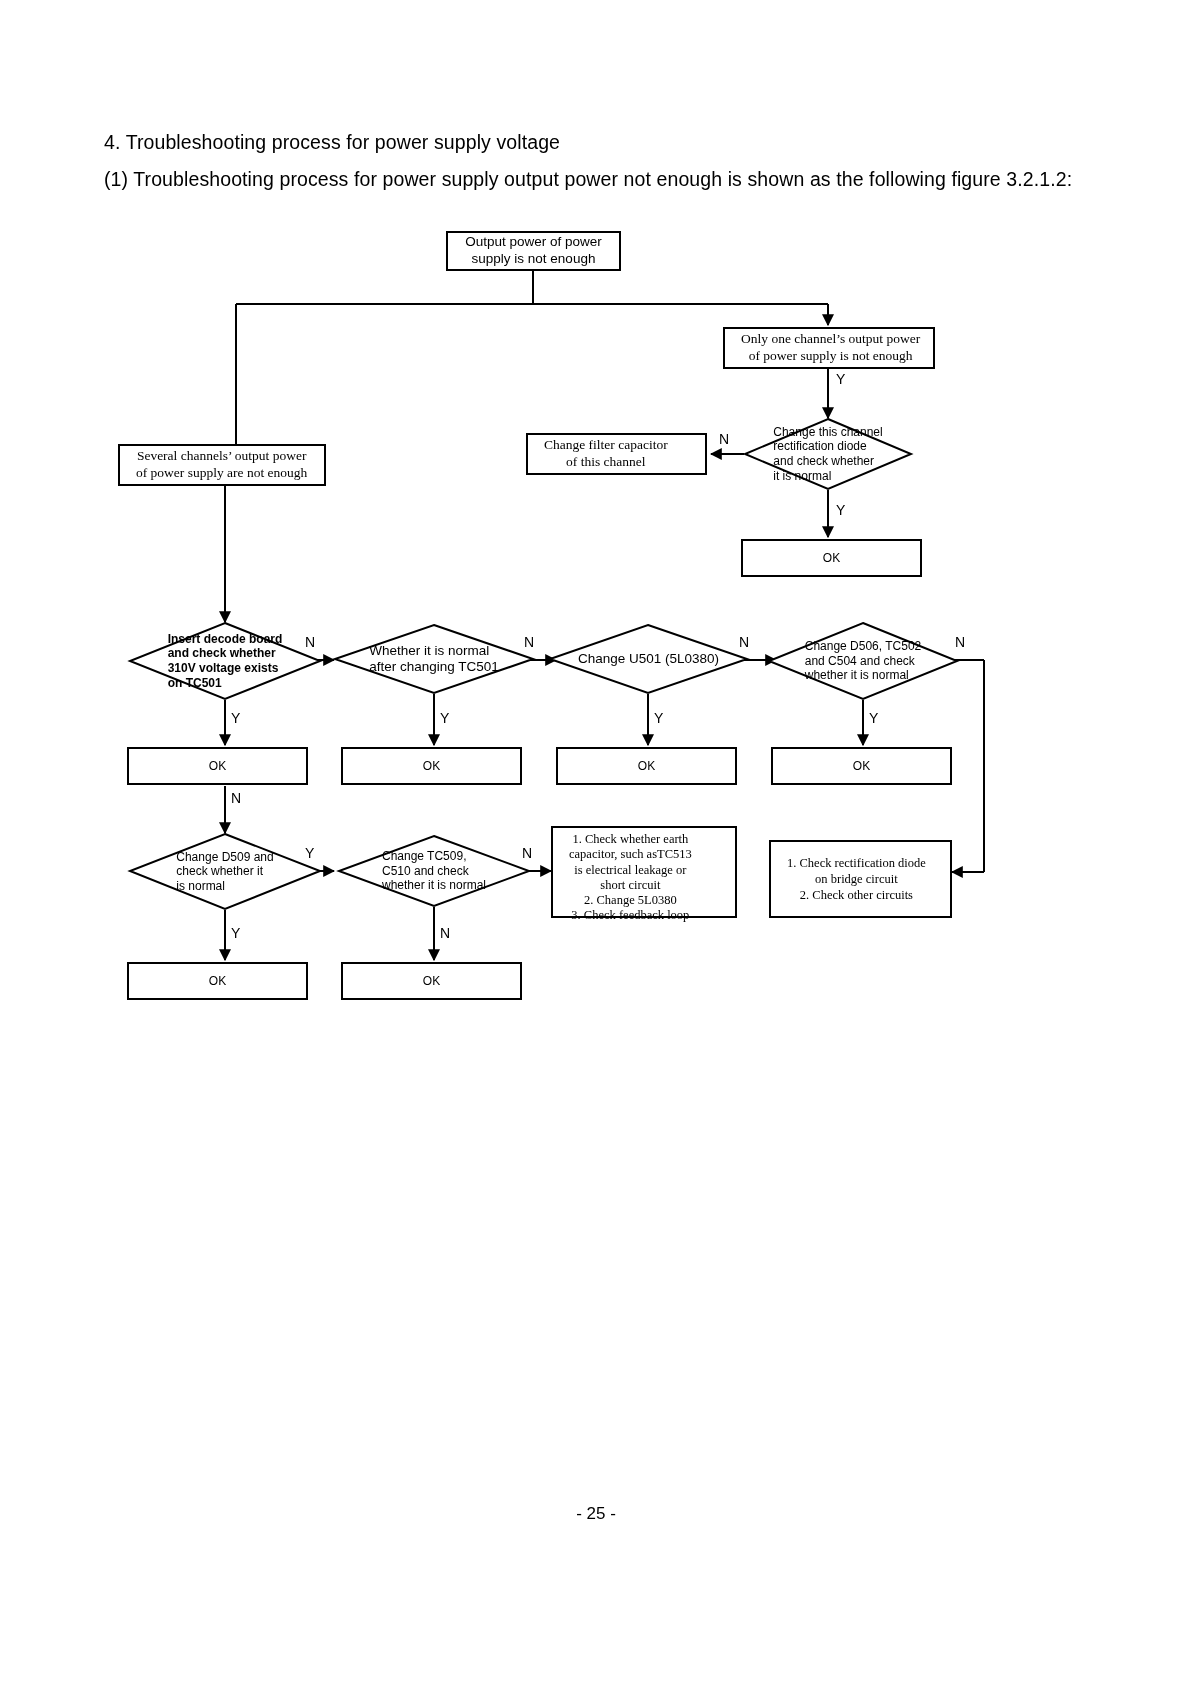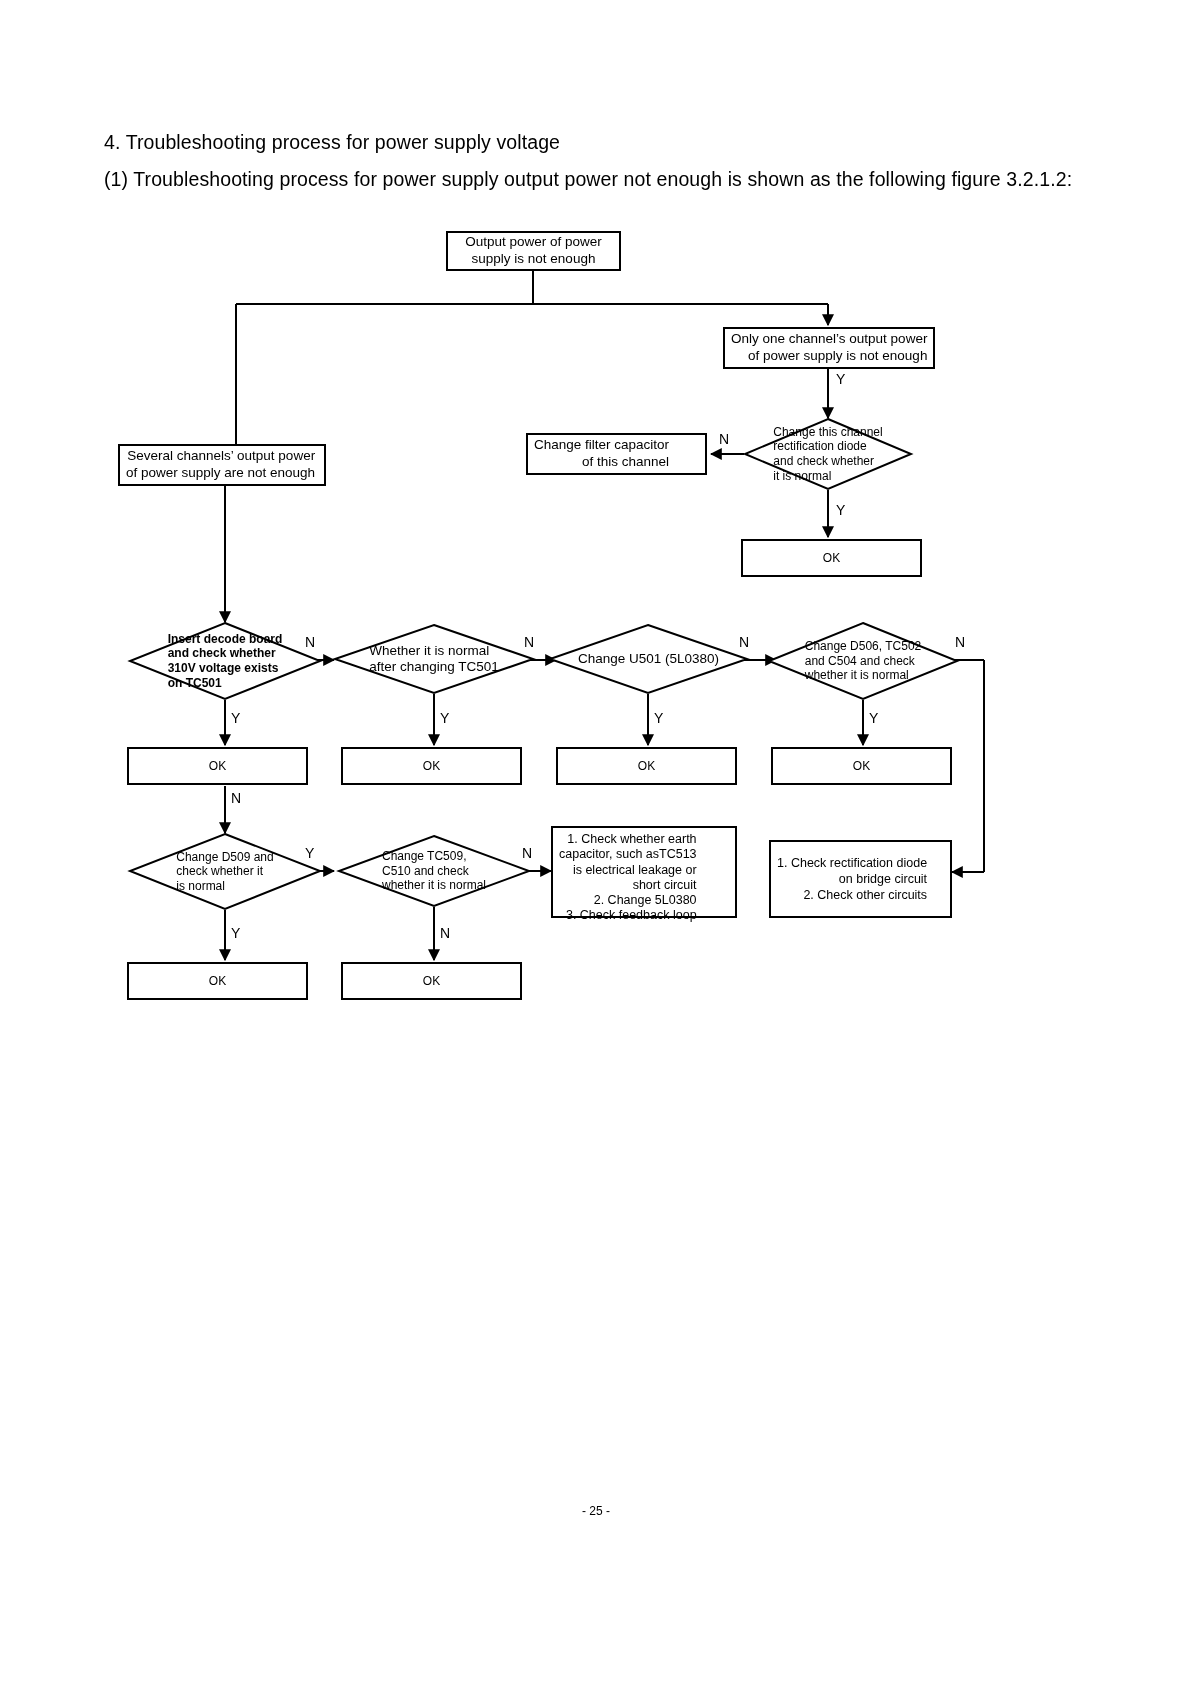--- a/index.html
+++ b/index.html
@@ -46,21 +46,21 @@
     background: #fff;
     box-sizing: border-box;
     display: flex;
     align-items: center;
     font-size: 13.5px;
     line-height: 1.25;
     color: #000;
     z-index: 3;
   }
   .node.center { justify-content: center; text-align: center; }
-  .node.left   { justify-content: flex-start; text-align: right; padding-left: 6px; }
+  .node.left   { justify-content: flex-start; text-align: center; padding-left: 16px; font-family: Liberation Serif, serif; }
   .node .txt { white-space: pre-line; }
 
   .node.ok { font-size: 12px; }
 
   
   .dec {
     position: absolute;
     z-index: 3;
   }
   .dec svg { display: block; position: absolute; left: 0; top: 0; overflow: visible; }
@@ -95,21 +95,21 @@
     top: 1062px;
     font-size: 15px;
     white-space: nowrap;
   }
   #footer {
     position: absolute;
     left: 0;
     top: 1504px;
     width: 1192px;
     text-align: center;
-    font-size: 12px;
+    font-size: 17px;
   }
 
   
   #edges {
     position: absolute;
     left: 0; top: 0;
     width: 1192px; height: 1684px;
     z-index: 1;
     pointer-events: none;
   }

